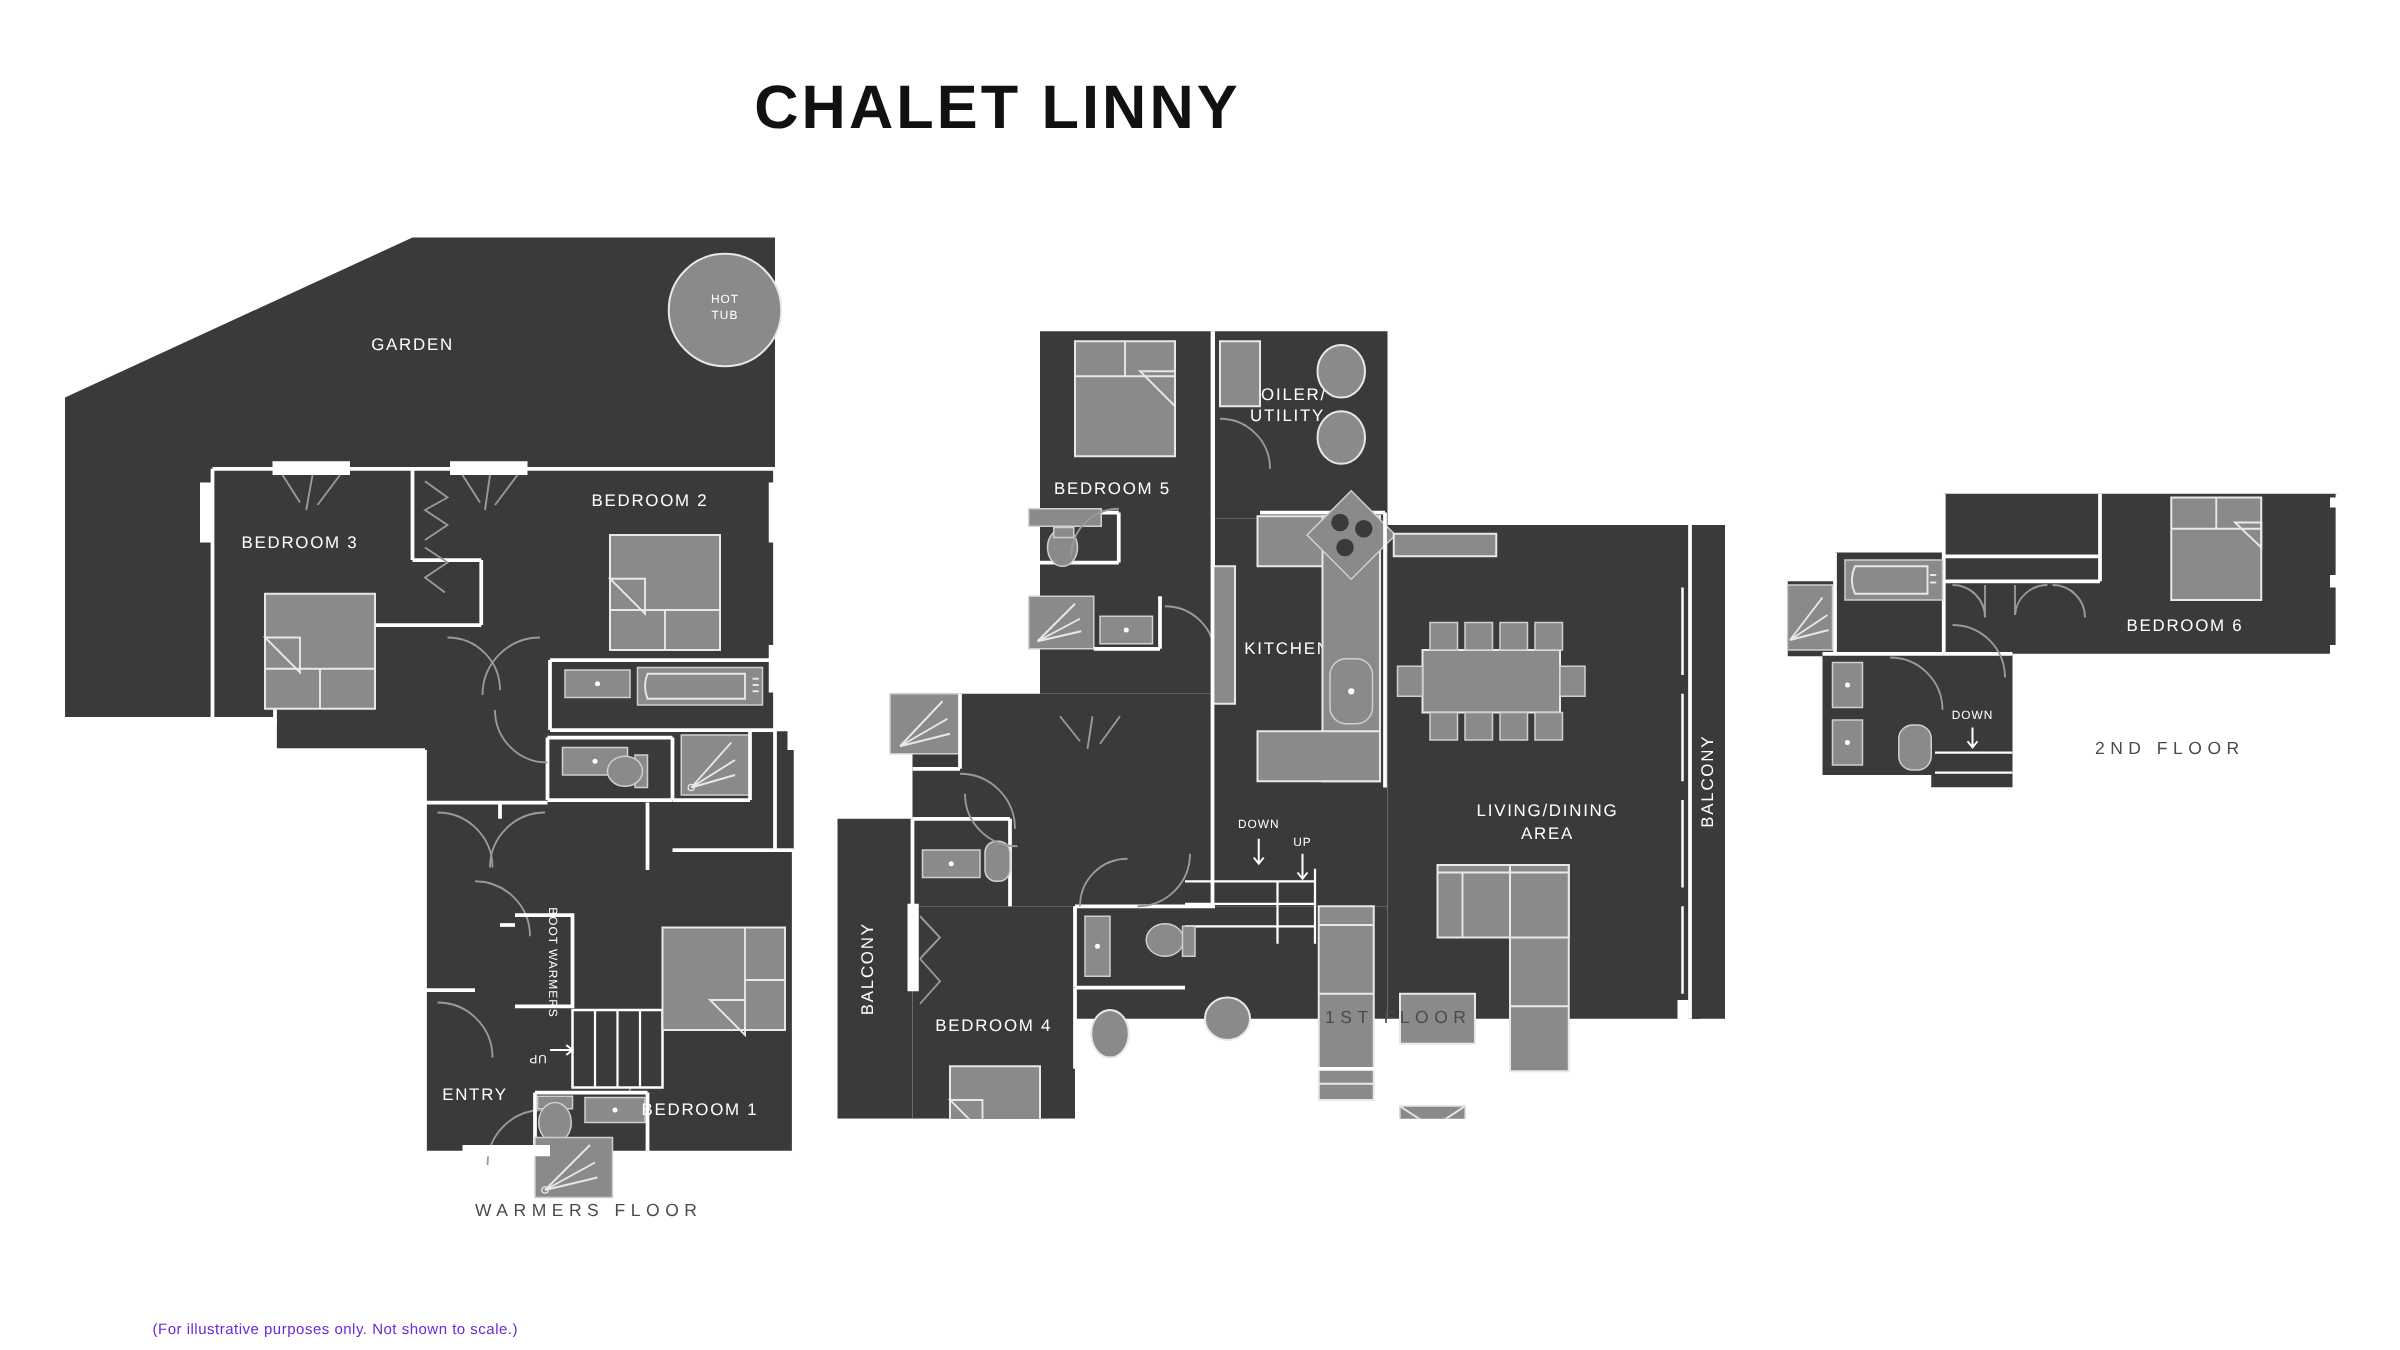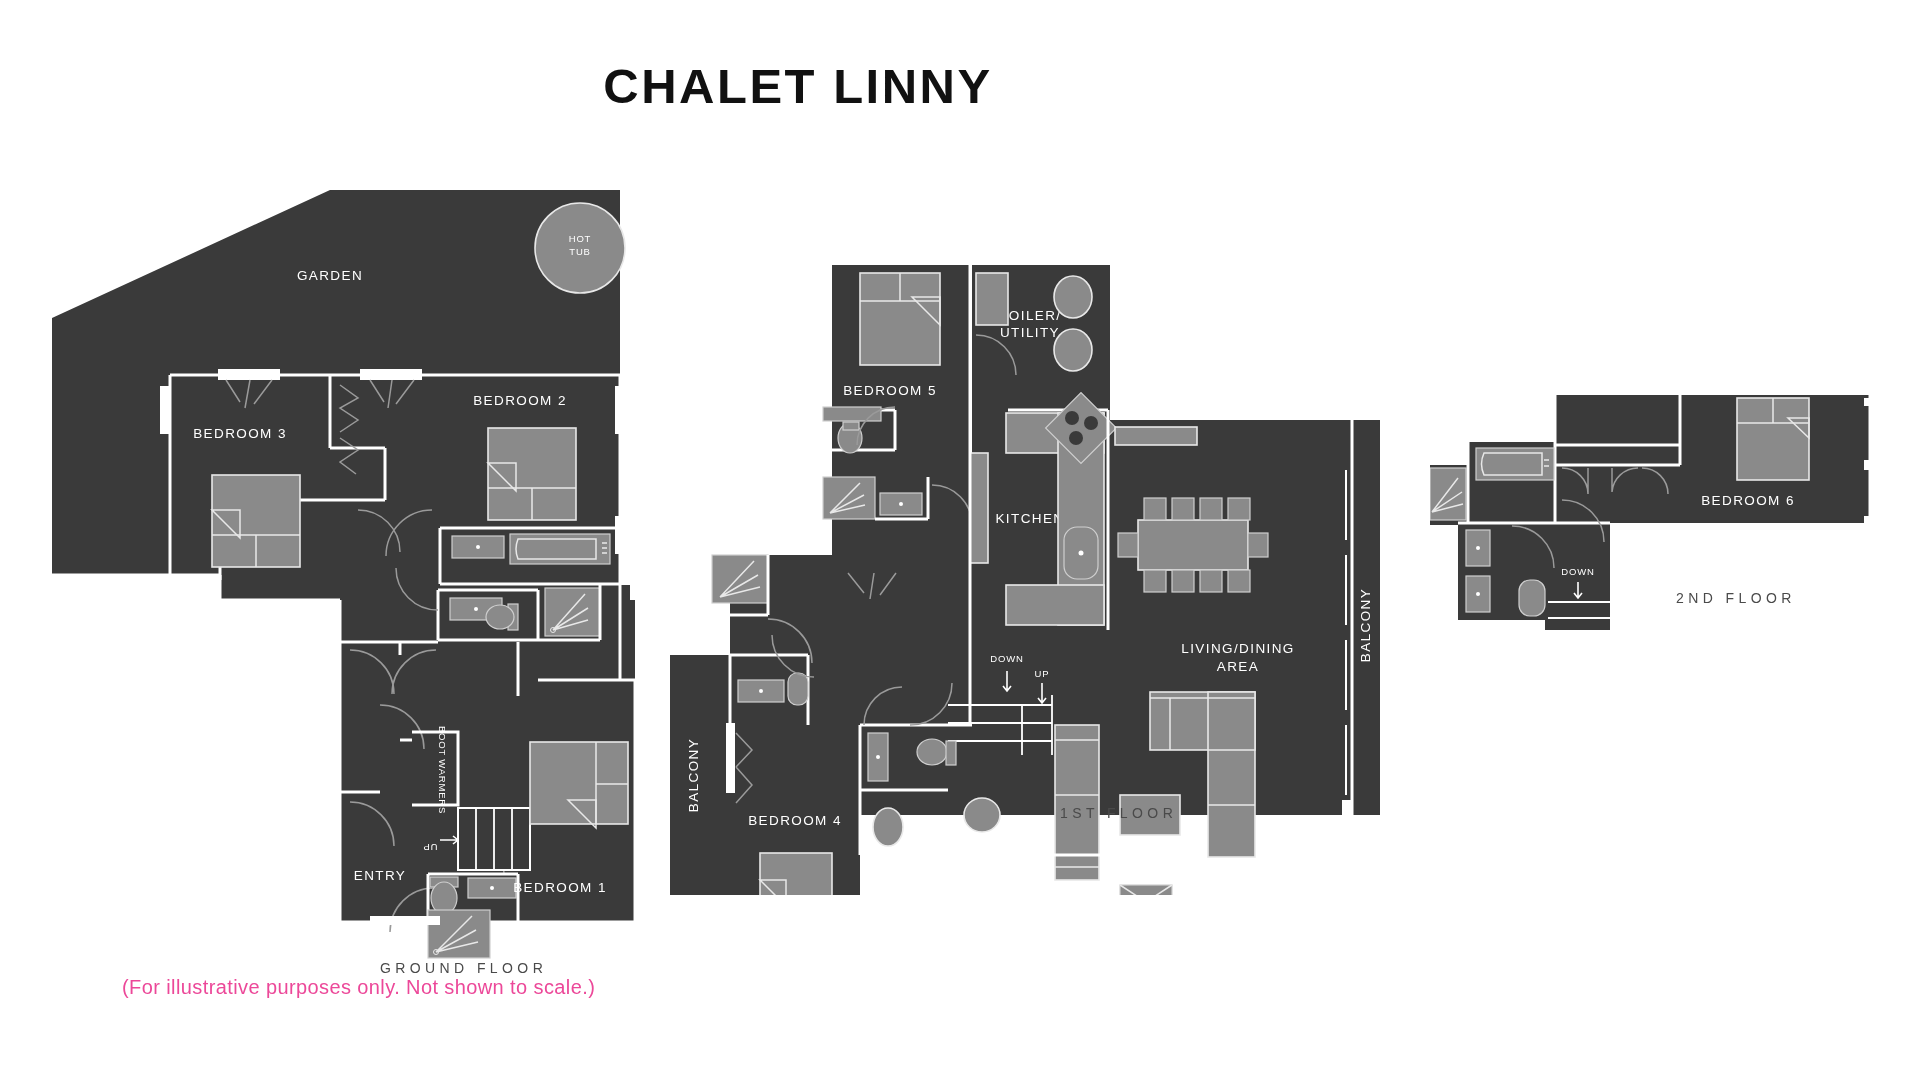--- a/index.html
+++ b/index.html
@@ -10,21 +10,21 @@
   }
   #title{
     position:absolute;left:0;top:46px;width:1596px;text-align:center;
     font-size:49px;font-weight:bold;letter-spacing:2.5px;color:#111;margin-top:12px;
   }
   .floorlabel{
     position:absolute;font-size:14px;letter-spacing:4.4px;color:#4a4a4a;
     white-space:nowrap;
   }
   #disclaimer{
-    position:absolute;left:122px;top:976px;font-size:20px;color:#ec4899;
+    position:absolute;left:122px;top:1056px;font-size:12px;color:#6d28d9;
     letter-spacing:.4px;white-space:nowrap;
   }
   svg{position:absolute;left:0;top:0;}
   .rmlabel{fill:#ffffff;font-family:"Liberation Sans",sans-serif;font-size:13.5px;letter-spacing:1.4px;}
   .rmlabel.xs{font-size:9.5px;letter-spacing:.8px;}
   .slab{fill:#3a3a3a;}
   .wall{stroke:#ffffff;stroke-width:3;fill:none;}
   .wallthin{stroke:#ffffff;stroke-width:2;fill:none;}
   .furn{fill:#8a8a8a;stroke:#e8e8e8;stroke-width:1.6;}
   .furn2{fill:#8a8a8a;stroke:#cfcfcf;stroke-width:1.2;}
@@ -179,21 +179,21 @@
   <rect class="win" x="330" y="736" width="70" height="9"></rect>
 
   <text class="rmlabel" x="520" y="712" text-anchor="middle">BEDROOM 1</text>
   <g>
     <rect class="furn" x="490" y="562" width="98" height="82"></rect>
     <line class="furnline" x1="556" y1="562" x2="556" y2="644"></line>
     <line class="furnline" x1="556" y1="604" x2="588" y2="604"></line>
     <path class="furnline" d="M528,620 L556,620 L556,648 Z" fill="#3a3a3a"></path>
   </g>
 </svg>
-<div class="floorlabel" style="left:380px;top:960px;">GROUND FLOOR</div>
+<div class="floorlabel" style="left:380px;top:960px;">WARMERS FLOOR</div>
 
 <svg width="760" height="640" viewBox="0 0 760 640" style="left:660px;top:255px;">
 
   <path class="slab" d="M172,10 L310,10 L310,300 L172,300 Z"></path>
   <path class="slab" d="M312,10 L450,10 L450,160 L312,160 Z"></path>
   <path class="slab" d="M312,160 L450,160 L450,470 L312,470 Z"></path>
   <path class="slab" d="M70,300 L312,300 L312,470 L70,470 Z"></path>
   <path class="slab" d="M200,470 L450,470 L450,560 L200,560 Z"></path>
   <path class="slab" d="M450,165 L700,165 L700,560 L450,560 Z"></path>
   <path class="slab" d="M690,165 L720,165 L720,560 L690,560 Z"></path>

